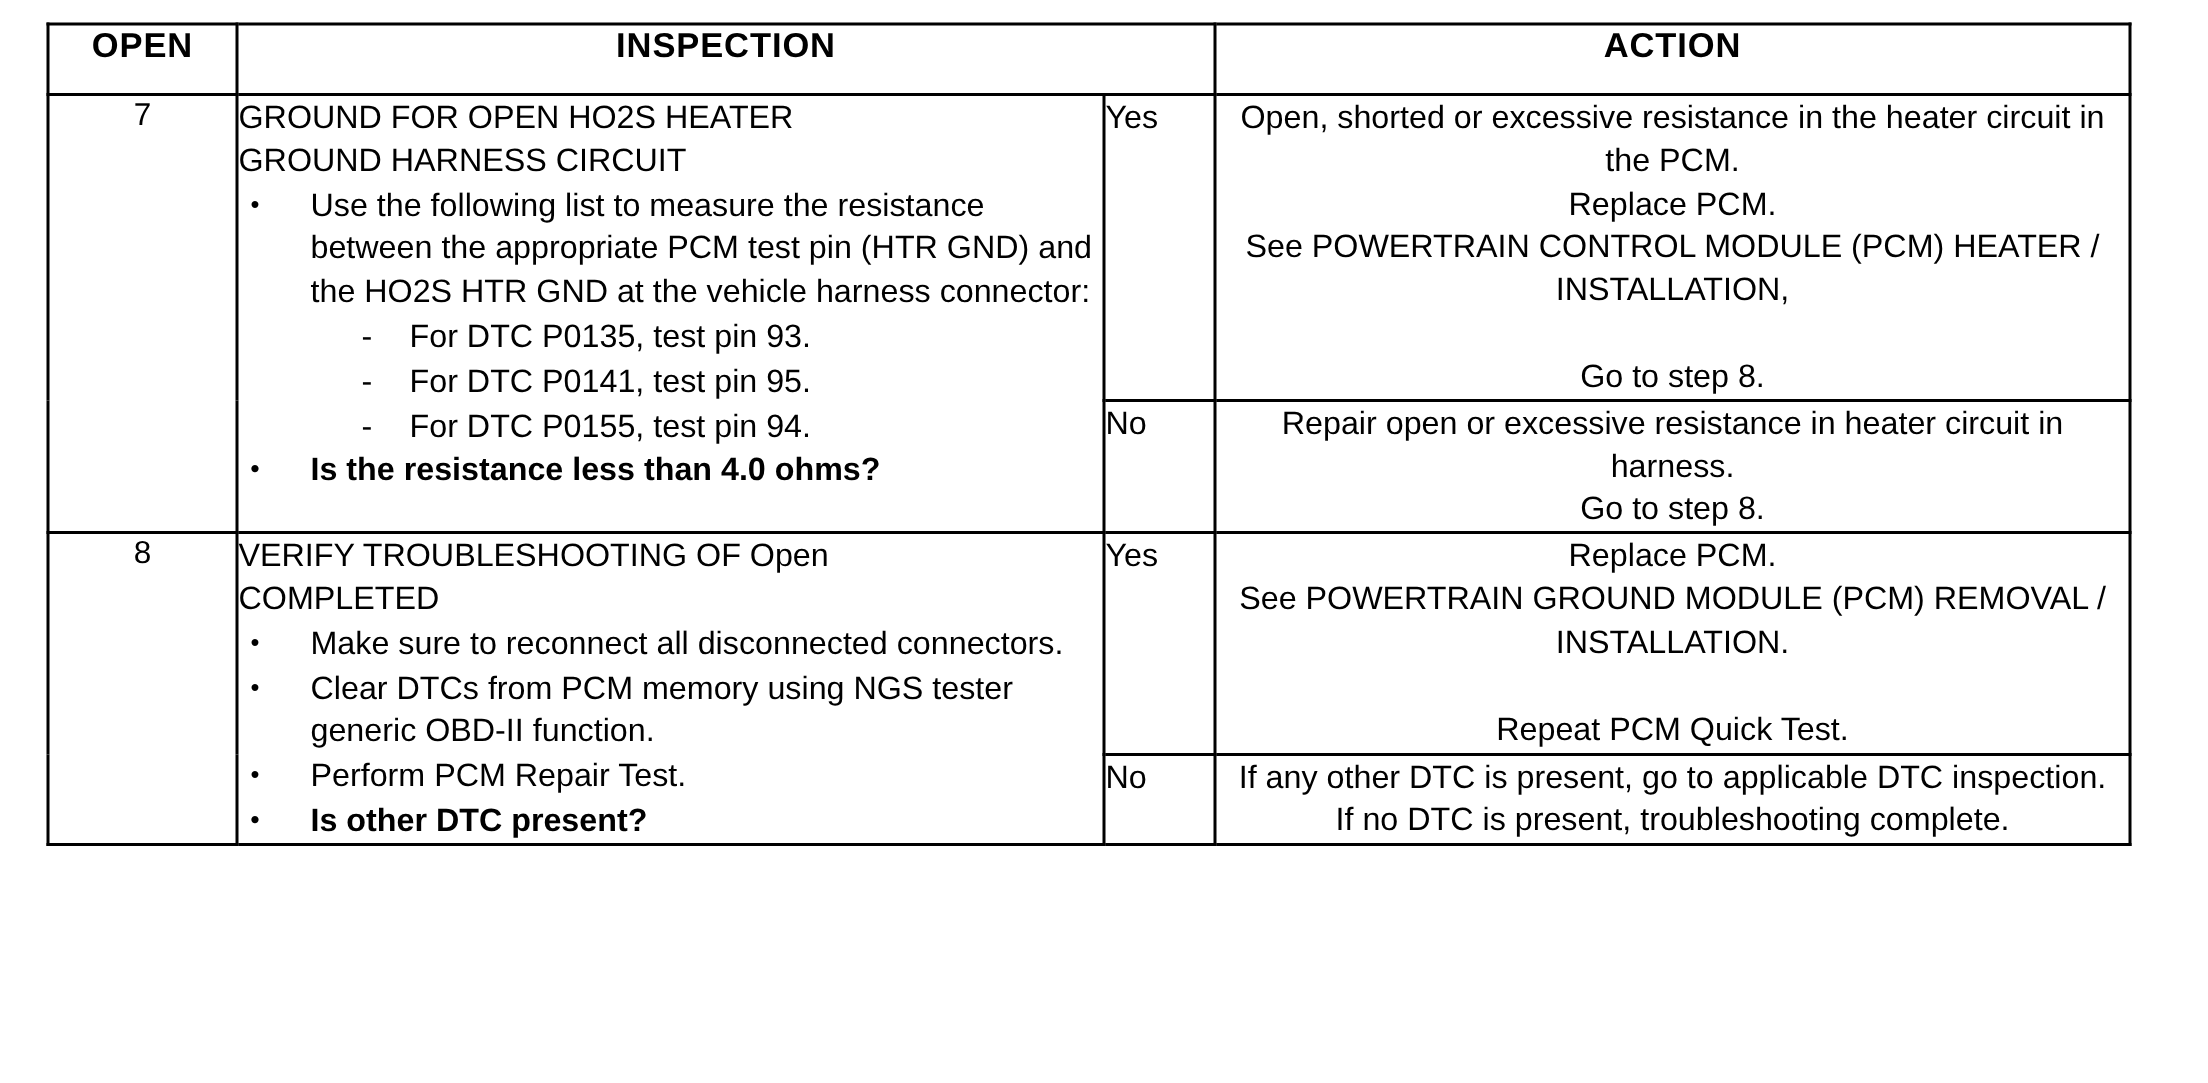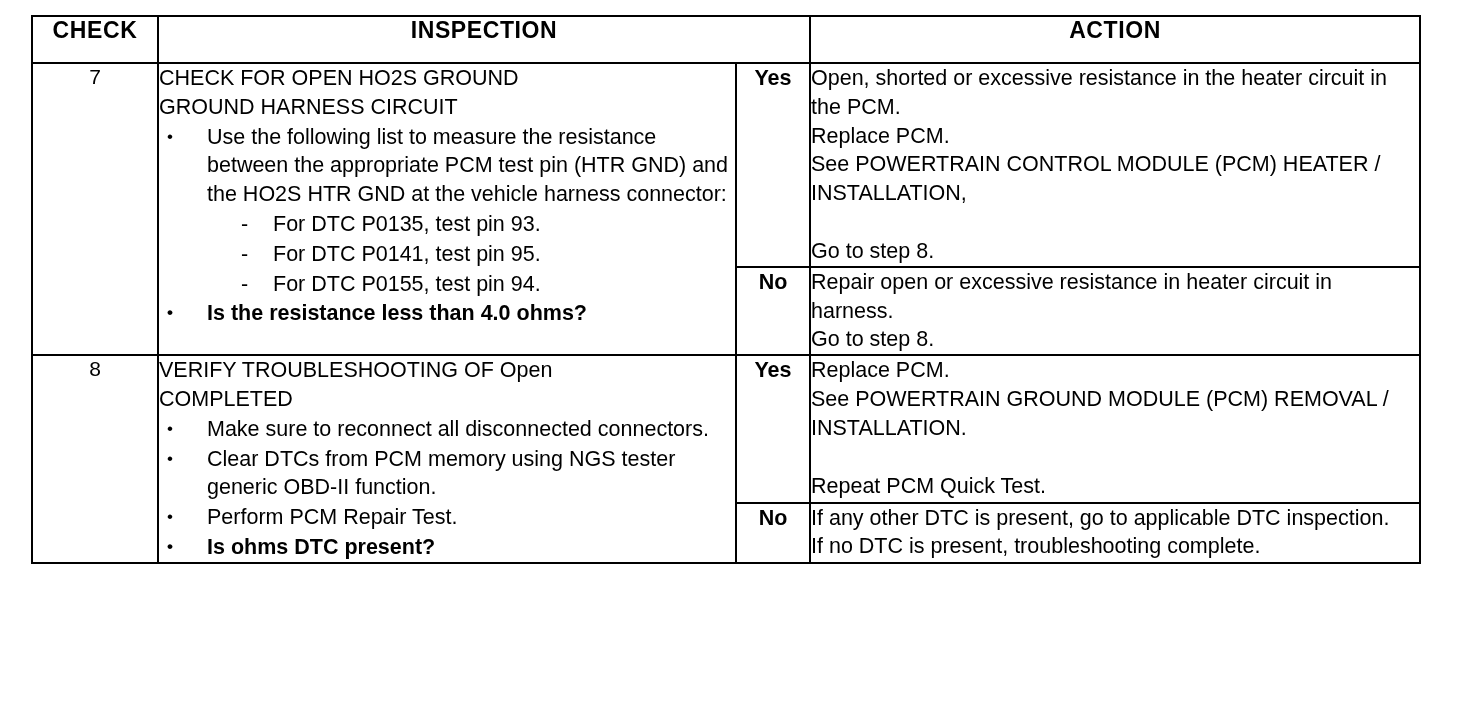--- a/index.html
+++ b/index.html
@@ -106,32 +106,31 @@
     margin-left: 34px;
   }
   .sublist li .marker {
     position: absolute;
     left: 0;
     top: 0;
   }
 
   
   .yn-cell {
-    text-align: center;
     font-size: 21.5px;
     padding: 9px 2px 8px 2px;
     line-height: 1.34;
-    font-weight: bold;
   }
 
   
   .action-cell {
     padding: 9px 4px 10px 12px;
     font-size: 21.5px;
     line-height: 1.34;
+    text-align: center;
   }
   .action-line {
     white-space: pre-wrap;
     min-height: 1px;
   }
   .action-line.spacer {
     height: 29px;
   }
 </style>
 </head>
@@ -140,30 +139,30 @@
 <div class="page">
   <table class="dtc-table">
     <colgroup>
       <col class="col-step">
       <col class="col-insp">
       <col class="col-yn">
       <col class="col-action">
     </colgroup>
     <thead>
       <tr>
-        <th class="hdr">CHECK</th>
+        <th class="hdr">OPEN</th>
         <th class="hdr" colspan="2">INSPECTION</th>
         <th class="hdr">ACTION</th>
       </tr>
     </thead>
     <tbody id="table-body">
         <tr>
           <td class="step-num" rowspan="2">7</td>
           <td class="insp-cell" rowspan="2">
-            <div class="insp-title">CHECK FOR OPEN HO2S GROUND
+            <div class="insp-title">GROUND FOR OPEN HO2S HEATER
 GROUND HARNESS CIRCUIT</div>
             <ul class="blist">
               <li><span class="marker bullet">•</span><span>Use the following list to measure the resistance between the appropriate PCM test pin (HTR GND) and the HO2S HTR GND at the vehicle harness connector:</span><ul class="sublist">
                   <li><span class="marker">-</span><span>For DTC P0135, test pin 93.</span></li>
                   <li><span class="marker">-</span><span>For DTC P0141, test pin 95.</span></li>
                   <li><span class="marker">-</span><span>For DTC P0155, test pin 94.</span></li>
                 </ul></li>
               <li class="bold-item"><span class="marker bullet">•</span><span>Is the resistance less than 4.0 ohms?</span></li>
             </ul>
           </td>
@@ -185,21 +184,21 @@
         </tr>
         <tr>
           <td class="step-num" rowspan="2">8</td>
           <td class="insp-cell" rowspan="2">
             <div class="insp-title">VERIFY TROUBLESHOOTING OF Open
 COMPLETED</div>
             <ul class="blist">
               <li><span class="marker bullet">•</span><span>Make sure to reconnect all disconnected connectors.</span></li>
               <li><span class="marker bullet">•</span><span>Clear DTCs from PCM memory using NGS tester generic OBD-II function.</span></li>
               <li><span class="marker bullet">•</span><span>Perform PCM Repair Test.</span></li>
-              <li class="bold-item"><span class="marker bullet">•</span><span>Is ohms DTC present?</span></li>
+              <li class="bold-item"><span class="marker bullet">•</span><span>Is other DTC present?</span></li>
             </ul>
           </td>
           <td class="yn-cell">Yes</td>
           <td class="action-cell">
             <div class="action-line">Replace PCM.</div>
             <div class="action-line">See POWERTRAIN GROUND MODULE (PCM) REMOVAL / INSTALLATION.</div>
             <div class="action-line spacer"></div>
             <div class="action-line">Repeat PCM Quick Test.</div>
           </td>
         </tr>

